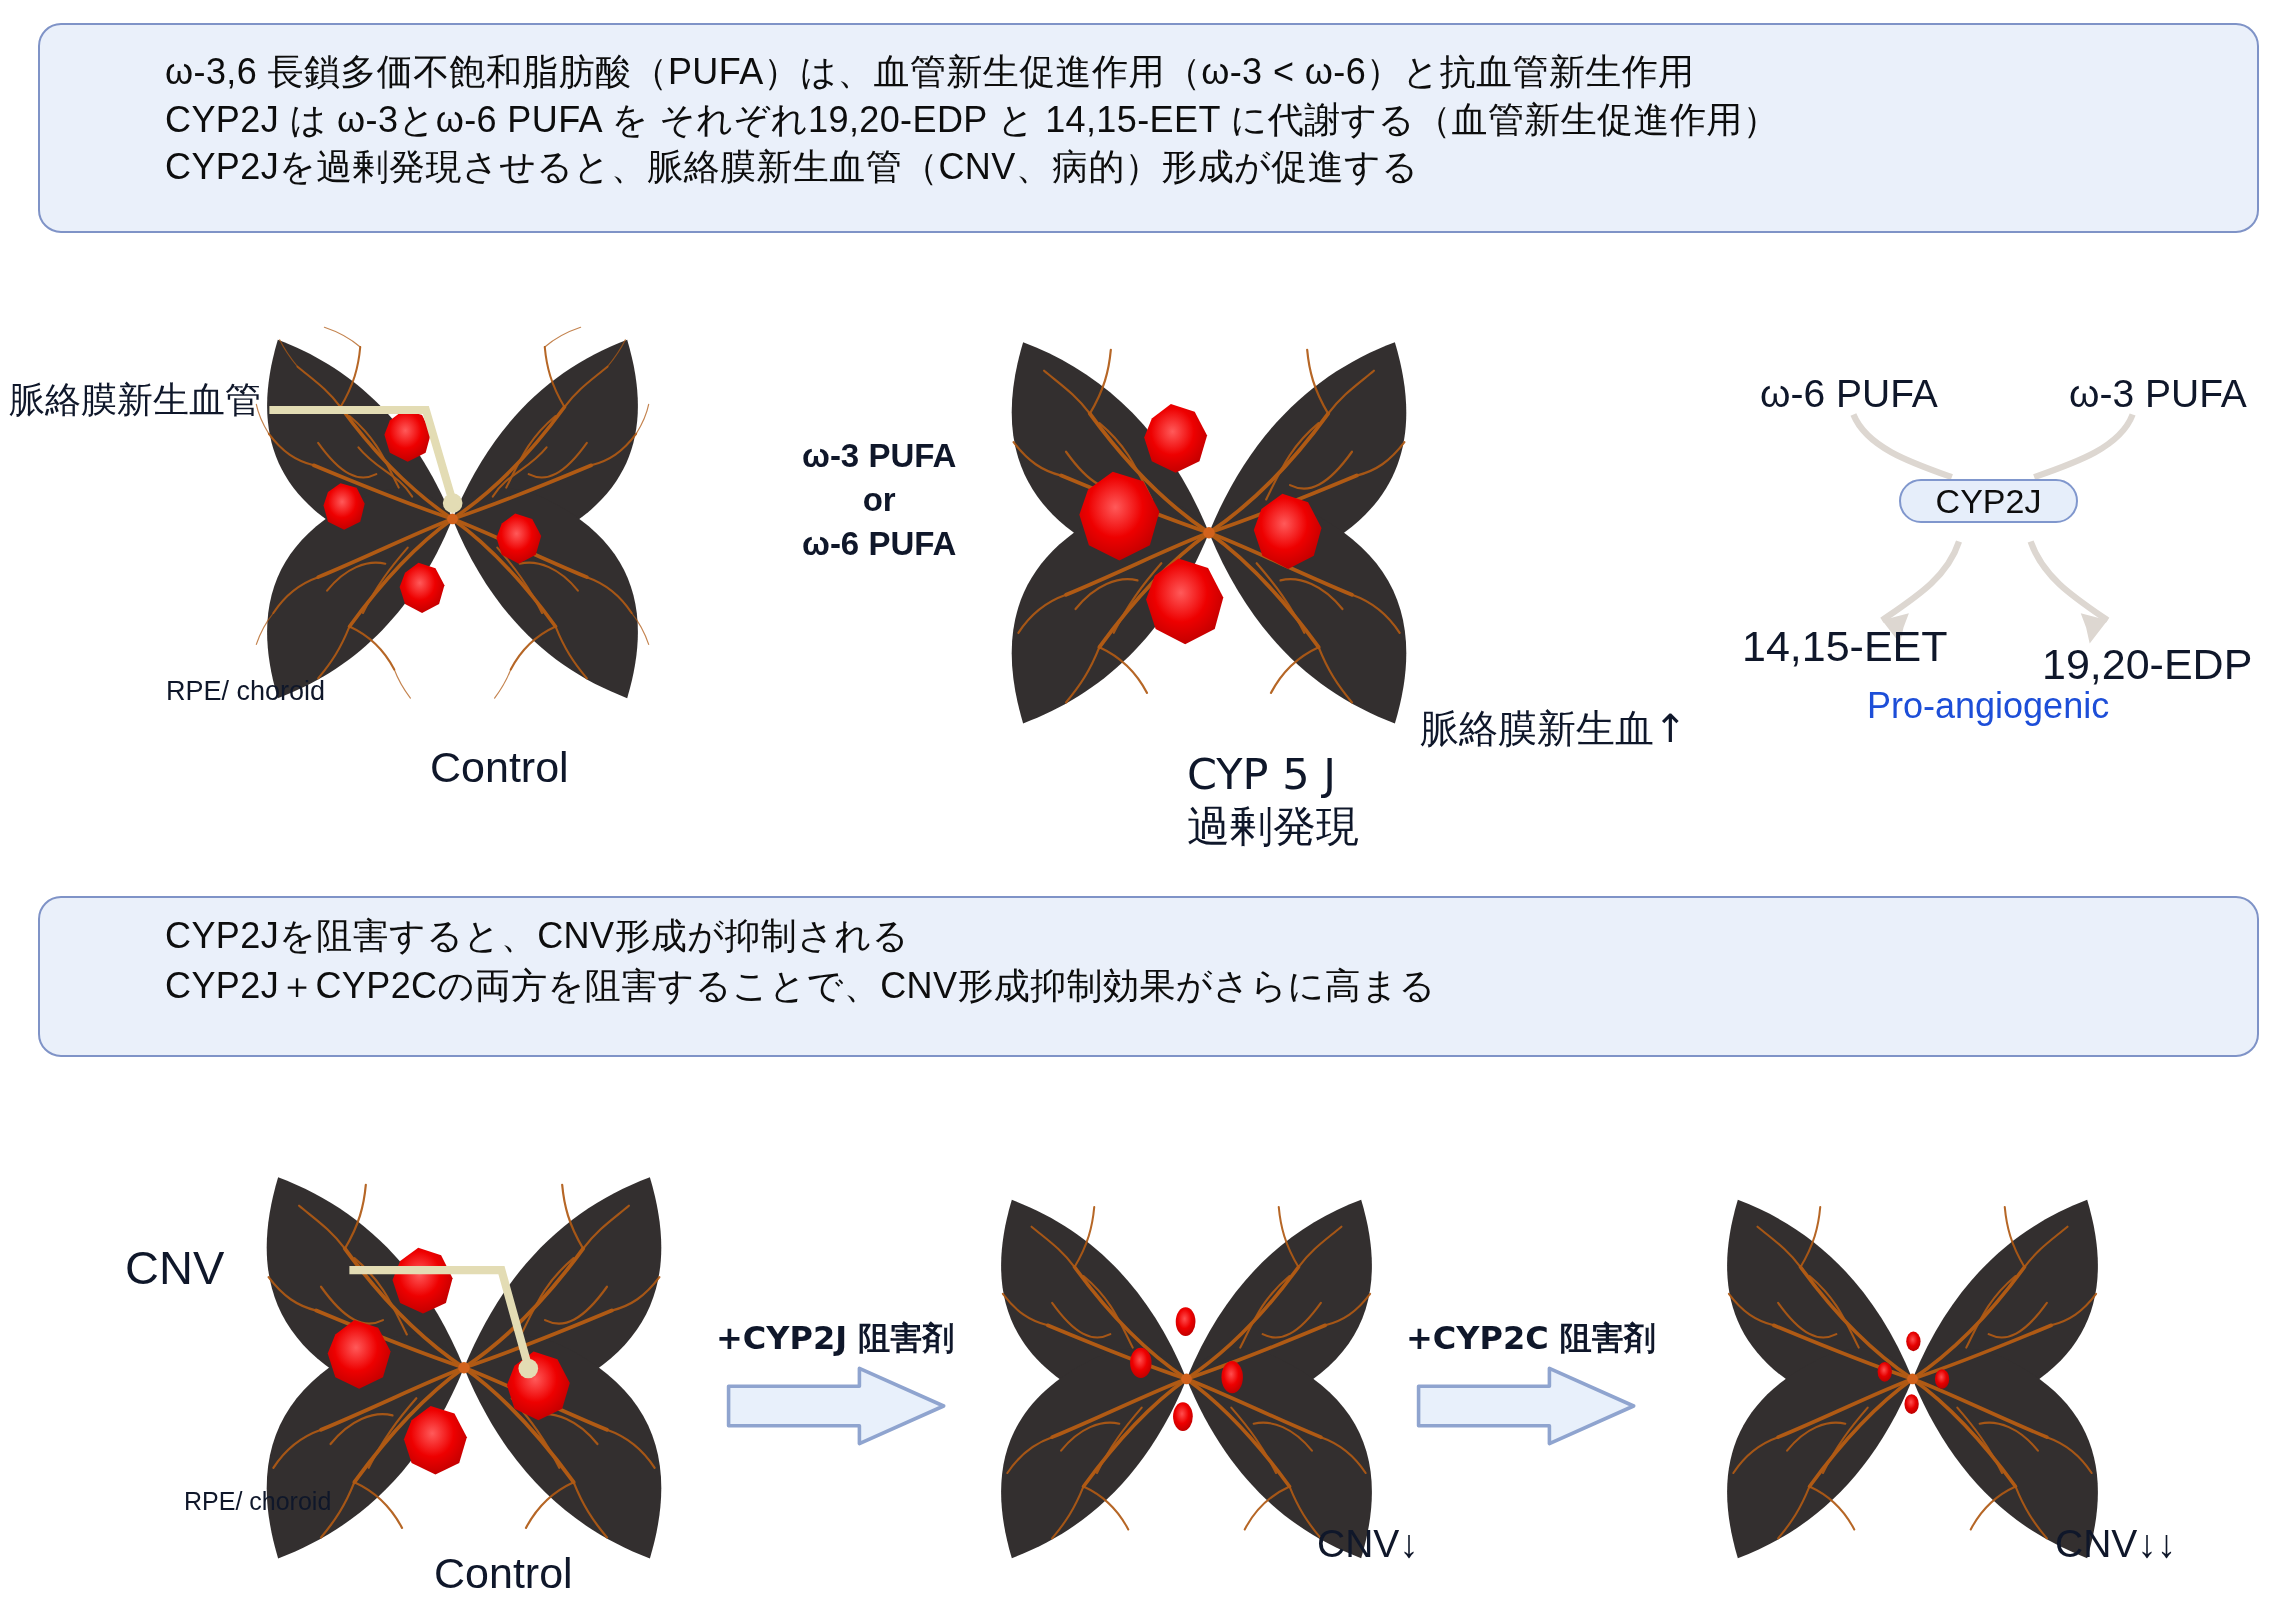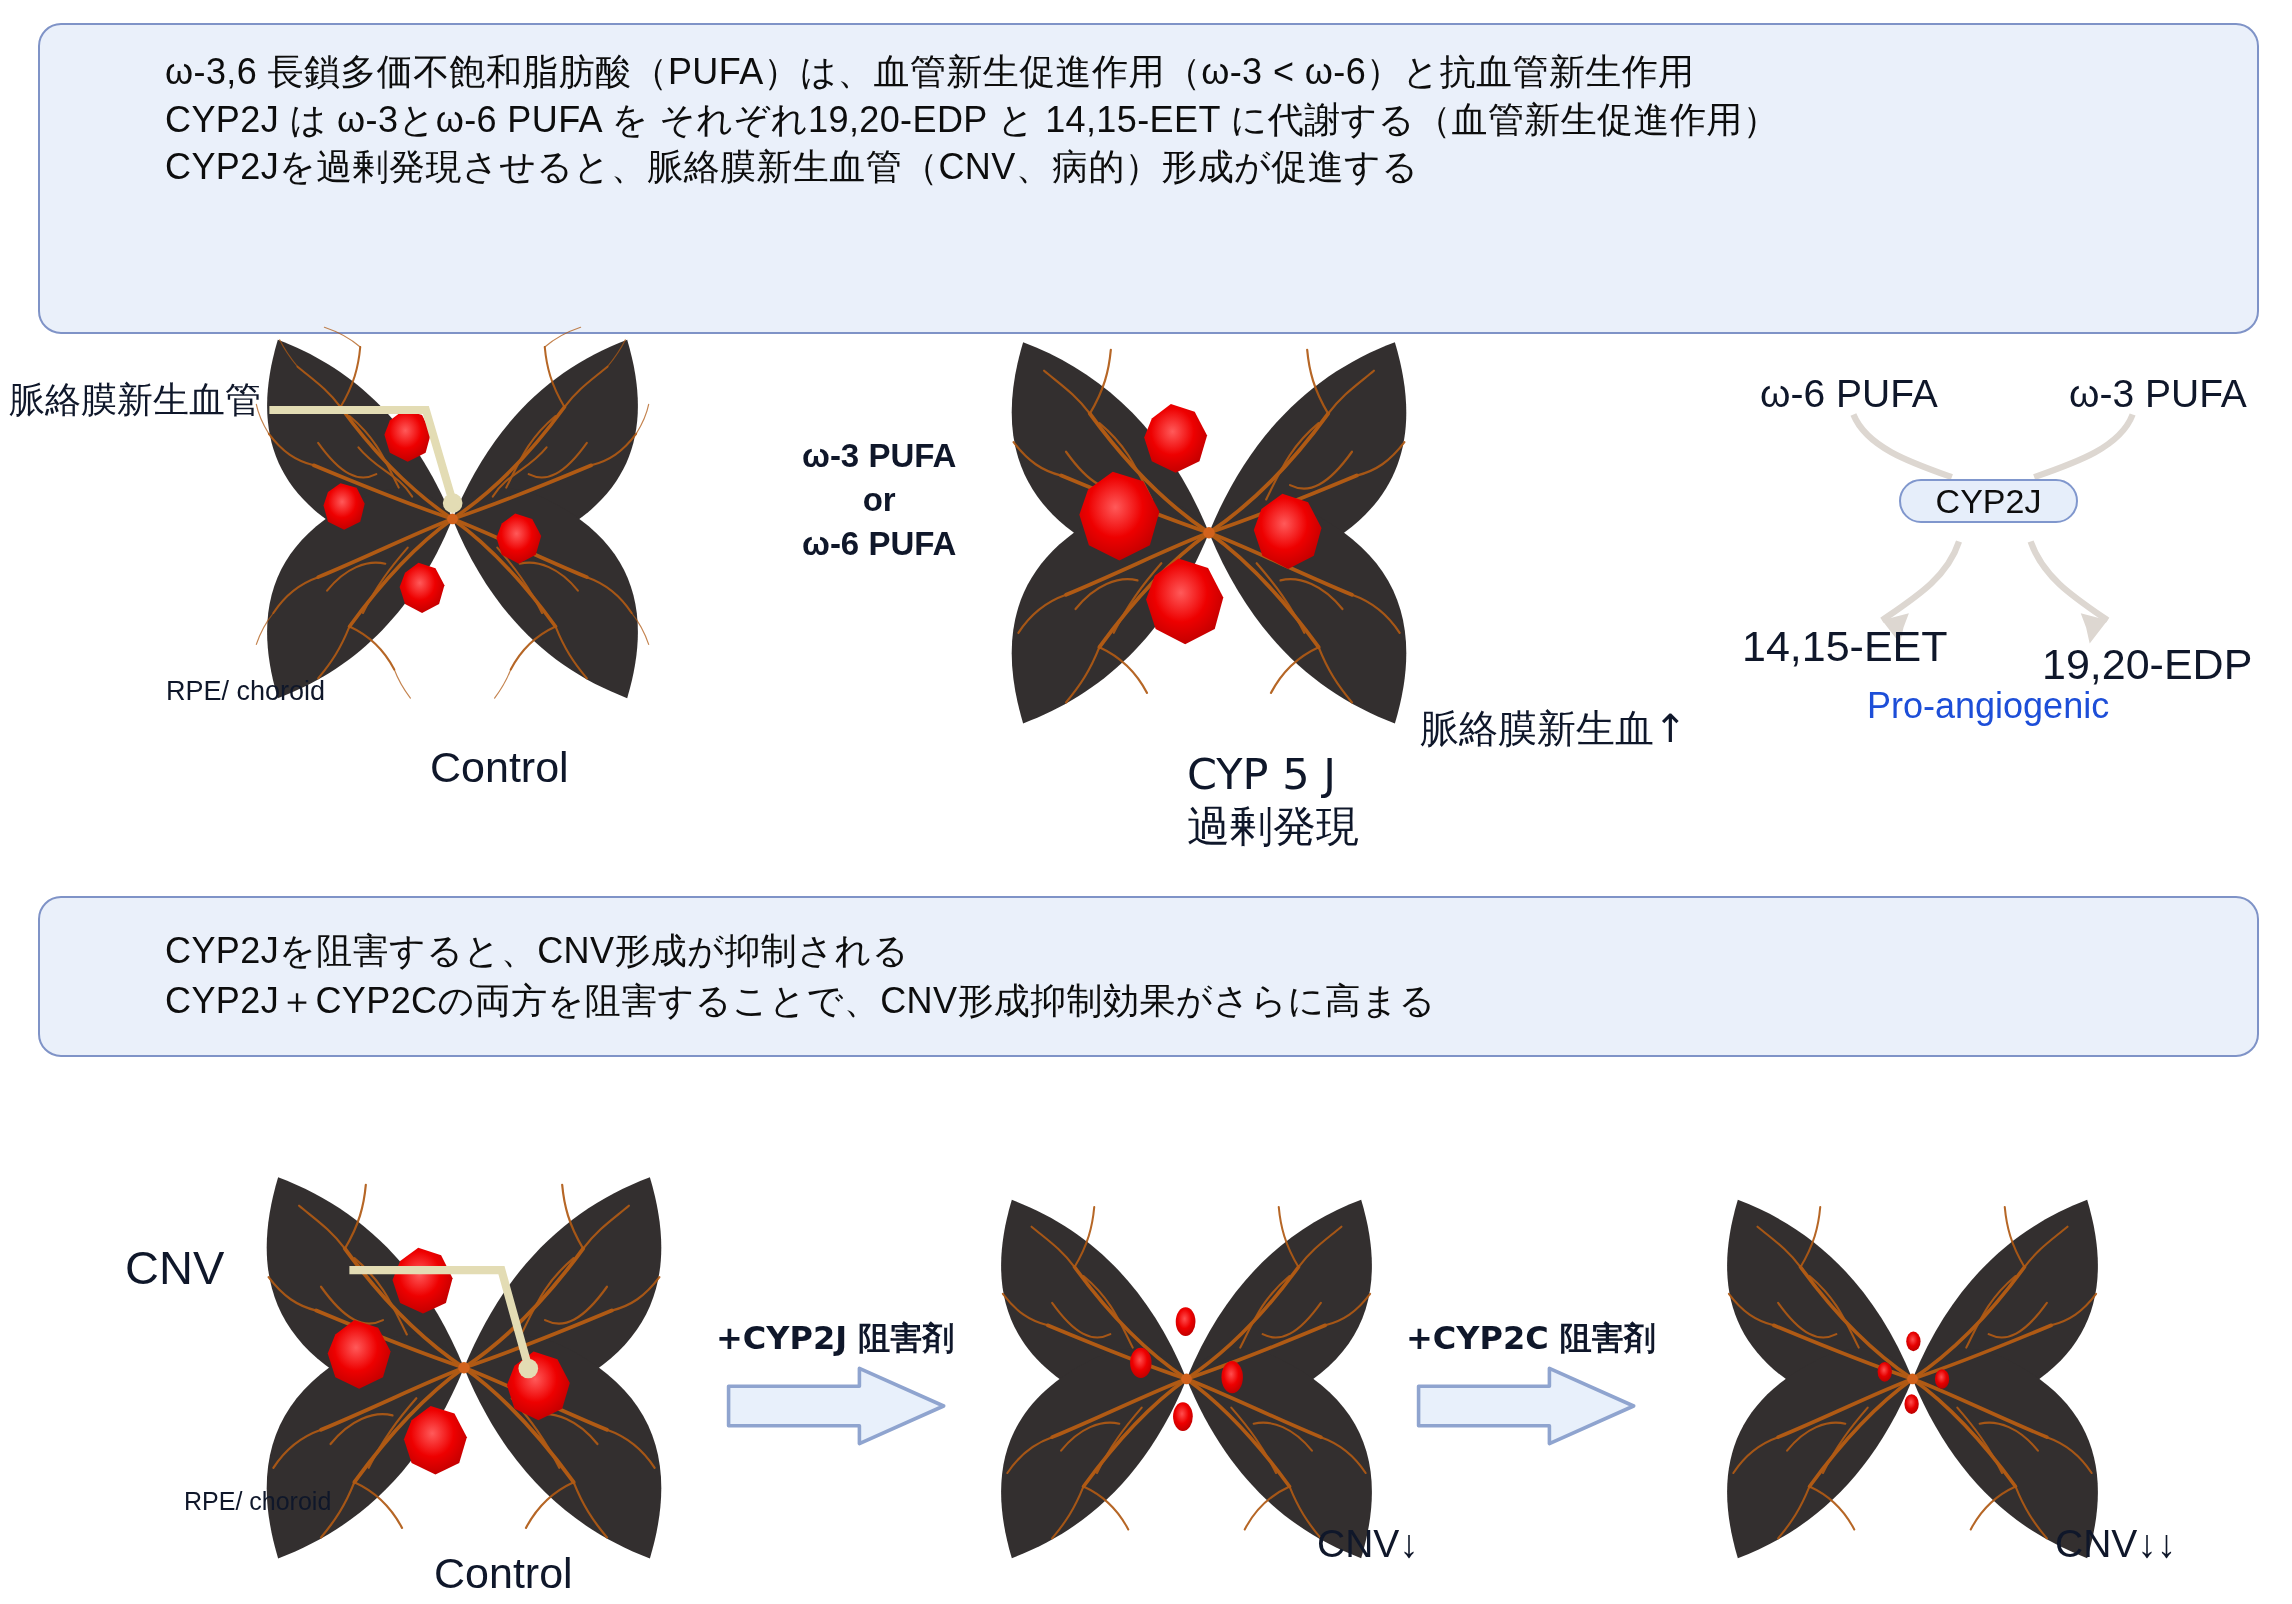--- a/index.html
+++ b/index.html
@@ -21,22 +21,22 @@
     box-sizing:border-box;
     padding:23px 36px 23px 125px;
   }
   .callout .line{
     color:#0d0d0d;
     font-size:36px;
     line-height:1.32;
     white-space:nowrap;
     letter-spacing:0.4px;
   }
-  #box-top{left:38px;top:23px;width:2221px;height:311px;}
-  #box-mid{left:38px;top:896px;width:2221px;height:161px;padding-top:28px;}
+  #box-top{left:38px;top:23px;width:2221px;height:210px;}
+  #box-mid{left:38px;top:896px;width:2221px;height:161px;padding-top:13px;}
   #box-mid .line{font-size:36px;line-height:1.38;}
 
   
   .flatmount{position:absolute;}
   .flatmount svg{display:block;overflow:visible;}
 
   
   .lbl{position:absolute;color:#0f172a;white-space:nowrap;}
   .lbl.jp{font-family:"DejaVu Sans","Liberation Sans",sans-serif;}
 

